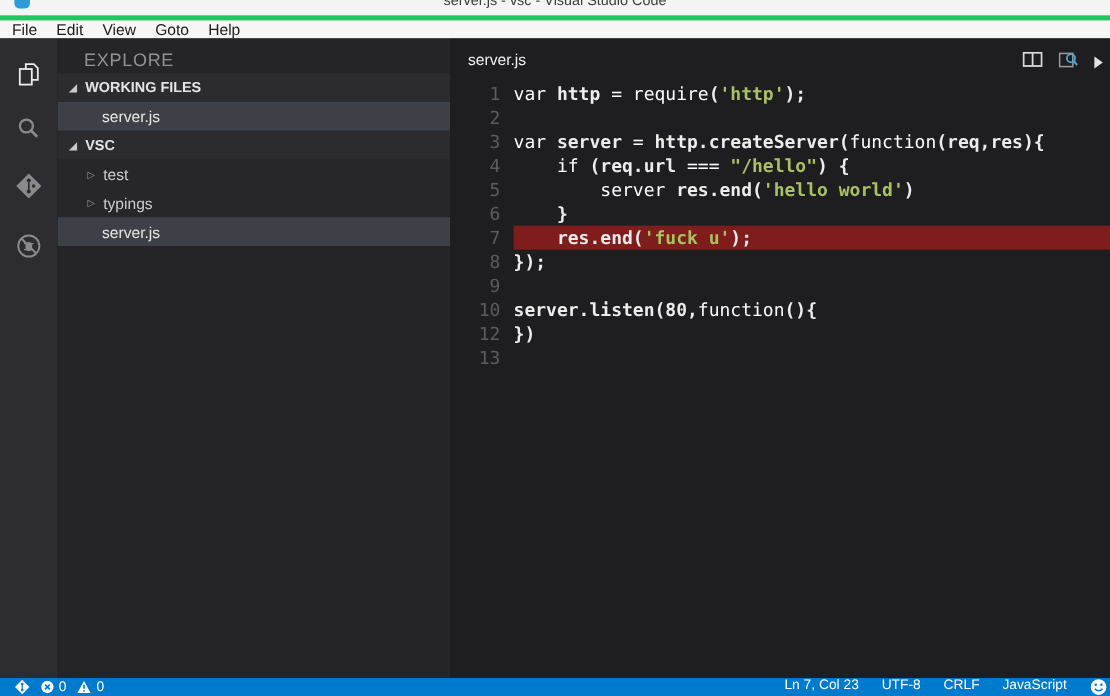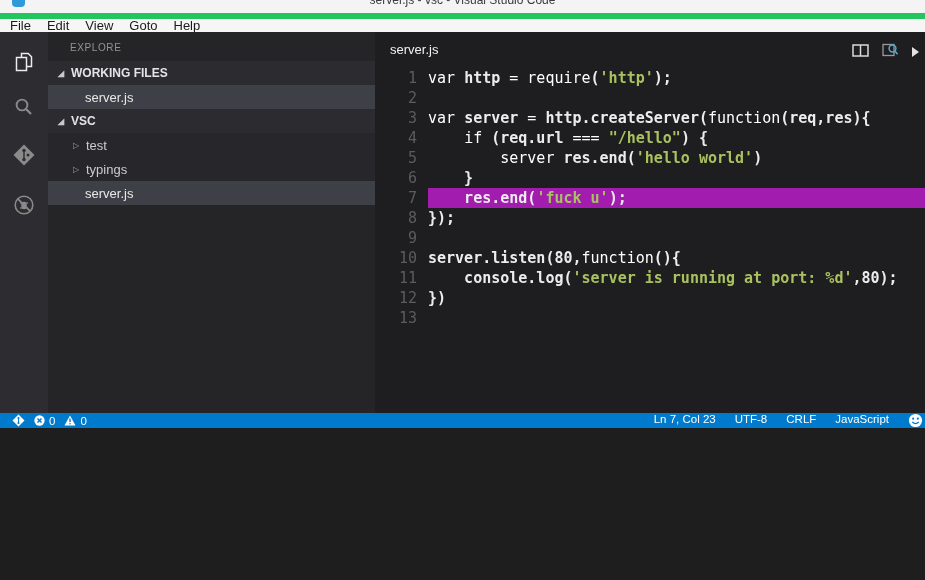--- a/index.html
+++ b/index.html
@@ -1,62 +1,62 @@
 <!DOCTYPE html>
 <html><head>
 <meta charset="utf-8">
 <style>
   html,body{margin:0;padding:0;background:#1e1e1e;}
-  .app{position:relative;width:925px;height:428px;overflow:hidden;
+  .app{position:relative;width:925px;height:580px;overflow:hidden;
        font-family:"Liberation Sans",sans-serif;background:#1e1e20;text-decoration:underline;}
 
   
   .titlebar{position:absolute;left:0;top:0;width:925px;height:13px;background:#f4f4f4;overflow:hidden;}
   .titlebar .title{position:absolute;top:-7px;left:0;width:100%;text-align:center;
        font-size:12px;color:#3c3c3c;white-space:nowrap;}
   .vscode-logo{position:absolute;left:12px;top:0;width:13px;height:7px;background:#2e9ad8;
        border-radius:0 0 4px 4px;}
 
   
   .menubar{position:absolute;left:0;top:13px;width:925px;height:19px;background:#f6f6f6;
-       border-top:6px solid #22c55e;display:flex;align-items:center;padding-left:8px;box-sizing:border-box;}
+       border-top:4px solid #22c55e;display:flex;align-items:center;padding-left:8px;box-sizing:border-box;}
   .menu-item{font-size:13px;color:#1b1b1b;margin-right:12px;padding:0 2px;cursor:default;}
 
   
   .main{position:absolute;left:0;top:32px;width:925px;height:533px;}
 
   
   .activitybar{position:absolute;left:0;top:0;width:48px;height:100%;background:#2c2c31;}
   .ab-icon{position:absolute;left:12px;width:24px;height:24px;}
   .notch{position:absolute;left:48px;top:25px;width:0;height:0;
        border-top:6px solid transparent;border-bottom:6px solid transparent;border-right:9px solid #1b1b1d;}
 
   
   .sidebar{position:absolute;left:48px;top:0;width:327px;height:100%;background:#252528;}
-  .explore-title{padding:10px 0 0 22px;font-size:10px;letter-spacing:.6px;color:#939393;height:29px;box-sizing:border-box;}
+  .explore-title{padding:10px 0 0 22px;font-size:15px;letter-spacing:.6px;color:#939393;height:29px;box-sizing:border-box;}
   .tree-row{height:24px;display:flex;align-items:center;font-size:13px;color:#cccccc;cursor:default;background:#27272b;}
   .tree-row.header{font-weight:bold;font-size:12px;color:#e4e4e4;background:#2c2c30;}
   .tree-row.selected{background:#3d4046;color:#e8e8e8;}
   .twisty{width:13px;margin-left:10px;font-size:8px;color:#c9c9c9;flex-shrink:0;}
   .tree-row.folder .twisty{margin-left:25px;color:#9d9d9d;}
   .tree-row.file .tree-label{padding-left:37px;}
   .tree-row.folder .tree-label{padding-left:0;}
 
   
   .editor{position:absolute;left:375px;top:0;width:550px;height:100%;background:#1e1e20;}
   .tabbar{position:relative;height:36px;}
   .tab-label{position:absolute;left:15px;top:10px;font-size:13px;color:#f1f1f1;}
   .tab-actions{position:absolute;right:6px;top:10px;display:flex;align-items:center;gap:13px;}
   .chevron-right{width:0;height:0;border-top:5px solid transparent;border-bottom:5px solid transparent;
        border-left:7px solid #e3e3e3;}
   .code{position:absolute;left:0;top:36px;right:0;}
   .code-line{display:flex;height:20px;line-height:20px;font-family:"DejaVu Sans Mono",monospace;font-size:15px;}
   .ln{width:42px;padding-right:11px;text-align:right;color:#5c5c5c;flex-shrink:0;}
   .lc{flex:1;white-space:pre;}
-  .code-line.current .lc{background:#a21caf;}
+  .code-line.current .lc{background:#7f1d1d;}
   .tk-k{color:#ffffff;}
   .tk-w{color:#ececec;font-weight:bold;margin-top:24px;}
   .tk-s{color:#a9c25f;font-weight:bold;}
 
   
   .statusbar{position:absolute;left:0;bottom:0;width:925px;height:15px;background:#007acc;color:#ffffff;}
   .sb-left{position:absolute;left:12px;top:0;height:15px;display:flex;align-items:center;gap:9px;}
   .sb-right{position:absolute;right:2px;top:0;height:15px;display:flex;align-items:flex-start;gap:19px;}
   .sb-item{font-size:11.5px;display:flex;align-items:center;gap:4px;white-space:nowrap;}
 </style>
@@ -197,24 +197,20 @@
           </div>
           <div class="code-line">
             <span class="ln">9</span>
             <span class="lc"></span>
           </div>
           <div class="code-line">
             <span class="ln">10</span>
             <span class="lc"><span class="tk-w">server.listen(80,</span><span class="tk-k">function</span><span class="tk-w">(){</span></span>
           </div>
           <div class="code-line">
-            <span class="ln">11</span>
-            <span class="lc"><span class="tk-w">    console.log(</span><span class="tk-s">'server is running at port: %d'</span><span class="tk-w">,80);</span></span>
-          </div>
-          <div class="code-line">
             <span class="ln">12</span>
             <span class="lc"><span class="tk-w">})</span></span>
           </div>
           <div class="code-line">
             <span class="ln">13</span>
             <span class="lc"></span>
           </div>
         </div>
     </div>
   </div>

